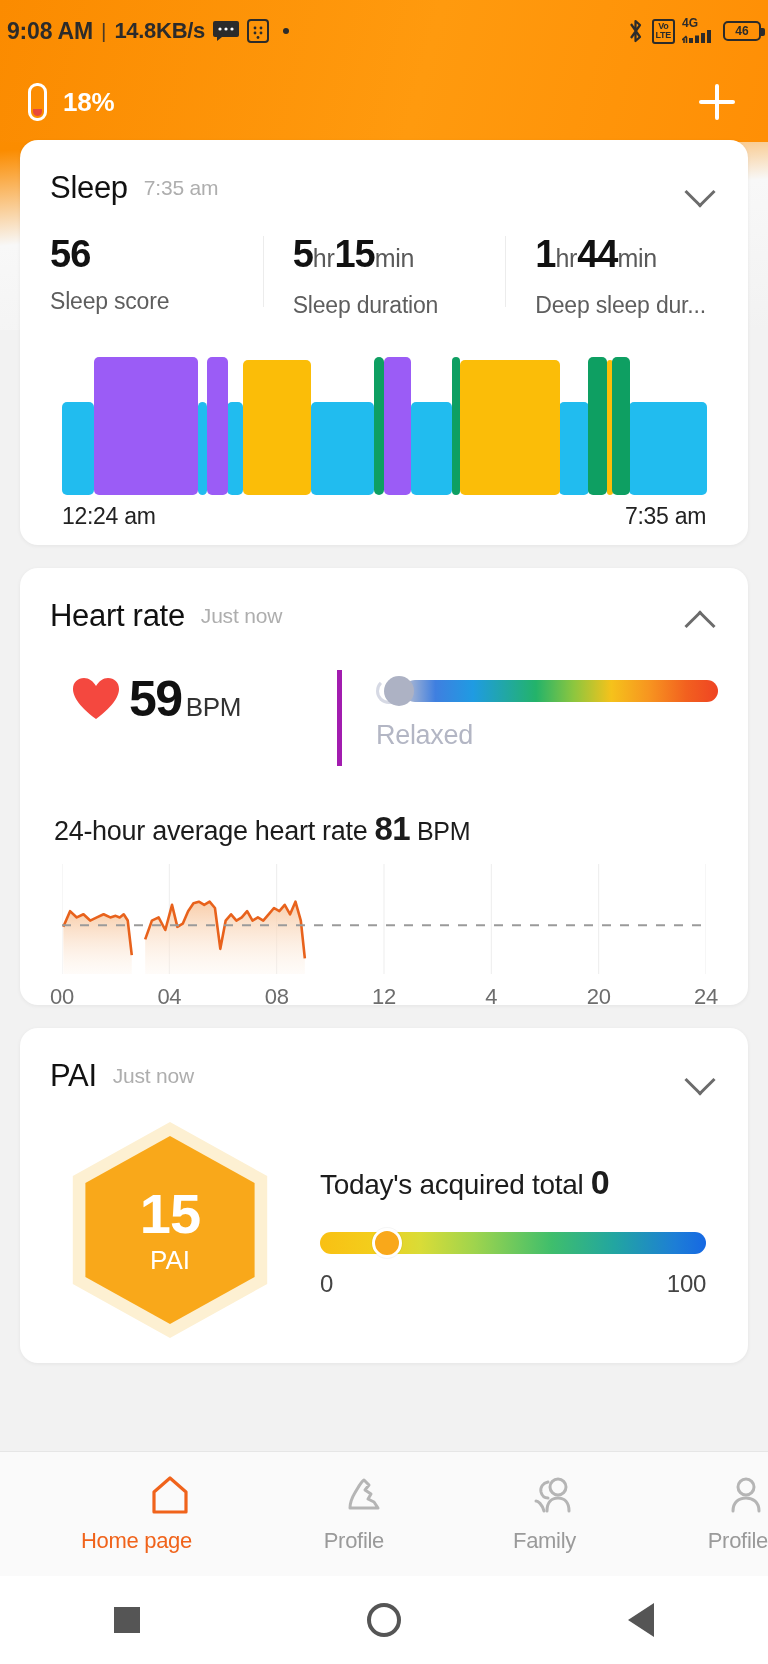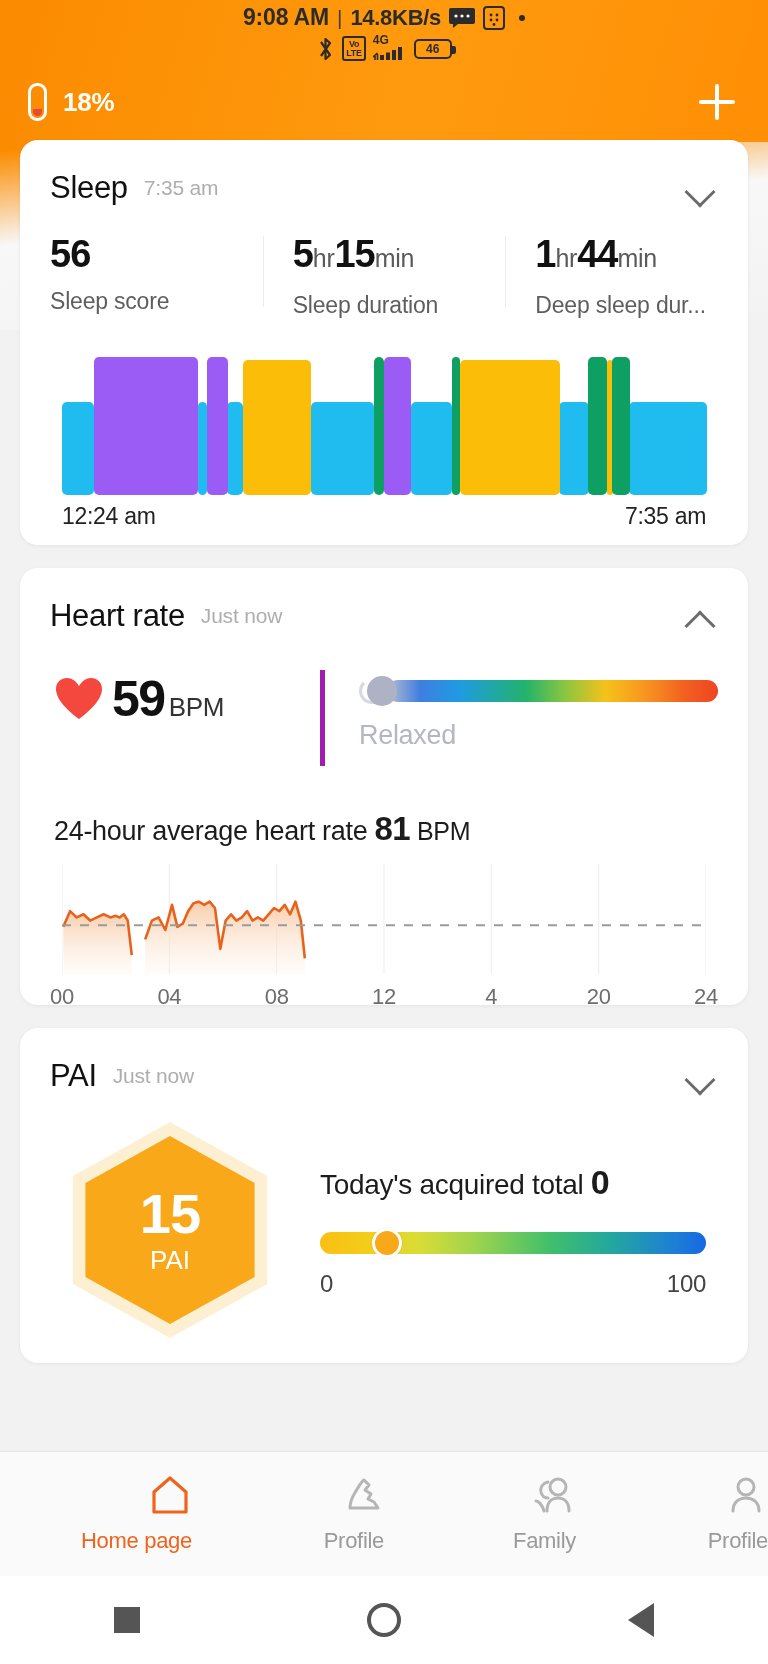--- a/index.html
+++ b/index.html
@@ -19,21 +19,20 @@
   .header-solid {
     position: absolute; left: 0; top: 0; width: 768px; height: 142px;
     background: linear-gradient(105deg, #FB8B00 0%, #FF9A0E 55%, #FF8F05 100%);
   }
 
   
   .statusbar {
     position: absolute; left: 0; top: 0; width: 768px; height: 62px;
     display: flex; align-items: center; padding: 0 7px;
     color: #2b2b2b;
-    flex-direction: column;
   }
   .sb-left { display: flex; align-items: center; gap: 8px; flex: 1; }
   .sb-time { font-size: 23px; font-weight: bold; letter-spacing: -0.2px; }
   .sb-sep { font-size: 21px; font-weight: 400; opacity: .85; }
   .sb-speed { font-size: 22px; font-weight: bold; letter-spacing: -0.3px; }
   .sb-icon { display: inline-flex; align-items: center; justify-content: center; }
   .sb-dot { width: 6px; height: 6px; border-radius: 50%; background: #2b2b2b; margin-left: 6px; }
   .sb-right { display: flex; align-items: center; gap: 7px; }
   .sb-volte {
     border: 2px solid #2b2b2b; border-radius: 3px; font-size: 9px; line-height: 9px;
@@ -100,21 +99,21 @@
   .stat-val .unit { font-size: 25px; font-weight: normal; color: #5a5a5a; letter-spacing: -0.3px; }
   .stat-lbl { font-size: 23px; color: #5e5e5e; margin-top: 10px; letter-spacing: -0.2px; white-space: nowrap; overflow: hidden; }
 
   
   .sleep-chart { position: relative; margin: 26px 42px 0 42px; height: 150px; }
   .sleep-bar { position: absolute; bottom: 0; border-radius: 5px; }
   .sleep-times { display: flex; justify-content: space-between; margin: 8px 42px 0 42px;
     font-size: 23px; color: #222; letter-spacing: -0.3px; }
 
   
-  .hr-main { display: flex; align-items: flex-start; padding: 36px 0 0 0; }
+  .hr-main { display: flex; align-items: flex-start; padding: 36px 0 0 17px; }
   .hr-left { width: 300px; padding-left: 34px; display: flex; align-items: baseline; }
   .heart-ico { width: 50px; height: 46px; position: relative; margin-right: 8px; align-self: center; }
   .hr-num { font-size: 50px; font-weight: bold; color: #111; letter-spacing: -1.5px; }
   .hr-unit { font-size: 26px; color: #333; margin-left: 4px; letter-spacing: -0.3px; }
   .hr-right { flex: 1; position: relative; padding-right: 30px; border-left: 5px solid #a21caf; padding-left: 34px; min-height: 96px; }
   .hr-slider { position: relative; height: 22px; margin-top: 10px; }
   .hr-track {
     position: absolute; left: 28px; right: 0; top: 0; height: 22px; border-radius: 11px;
     background: linear-gradient(90deg, #b9bed0 0%, #3f7fe0 10%, #1f9be2 22%, #23b36a 42%,
       #8cc63f 54%, #f5c21b 66%, #f79520 78%, #f2601f 90%, #ef4423 100%);

